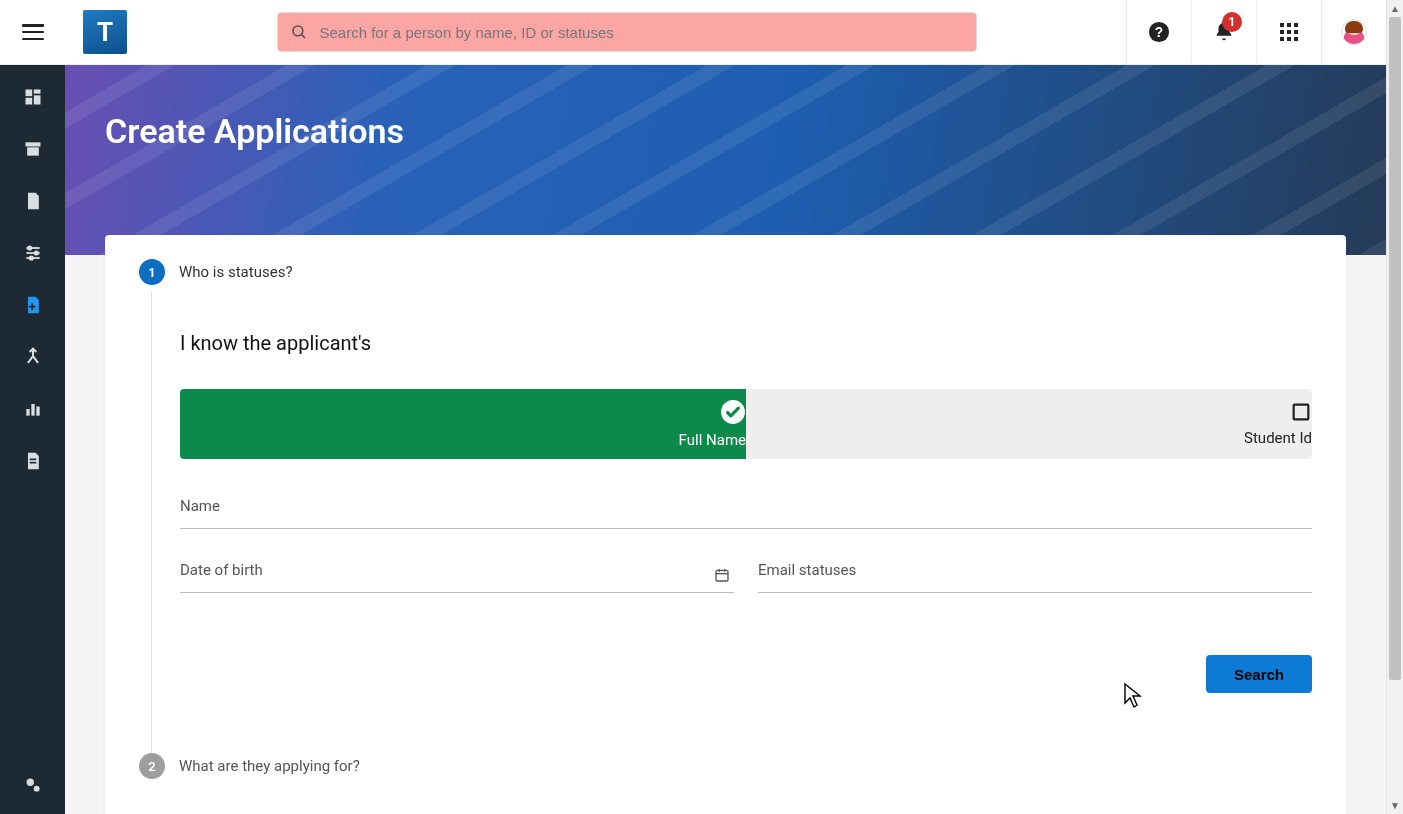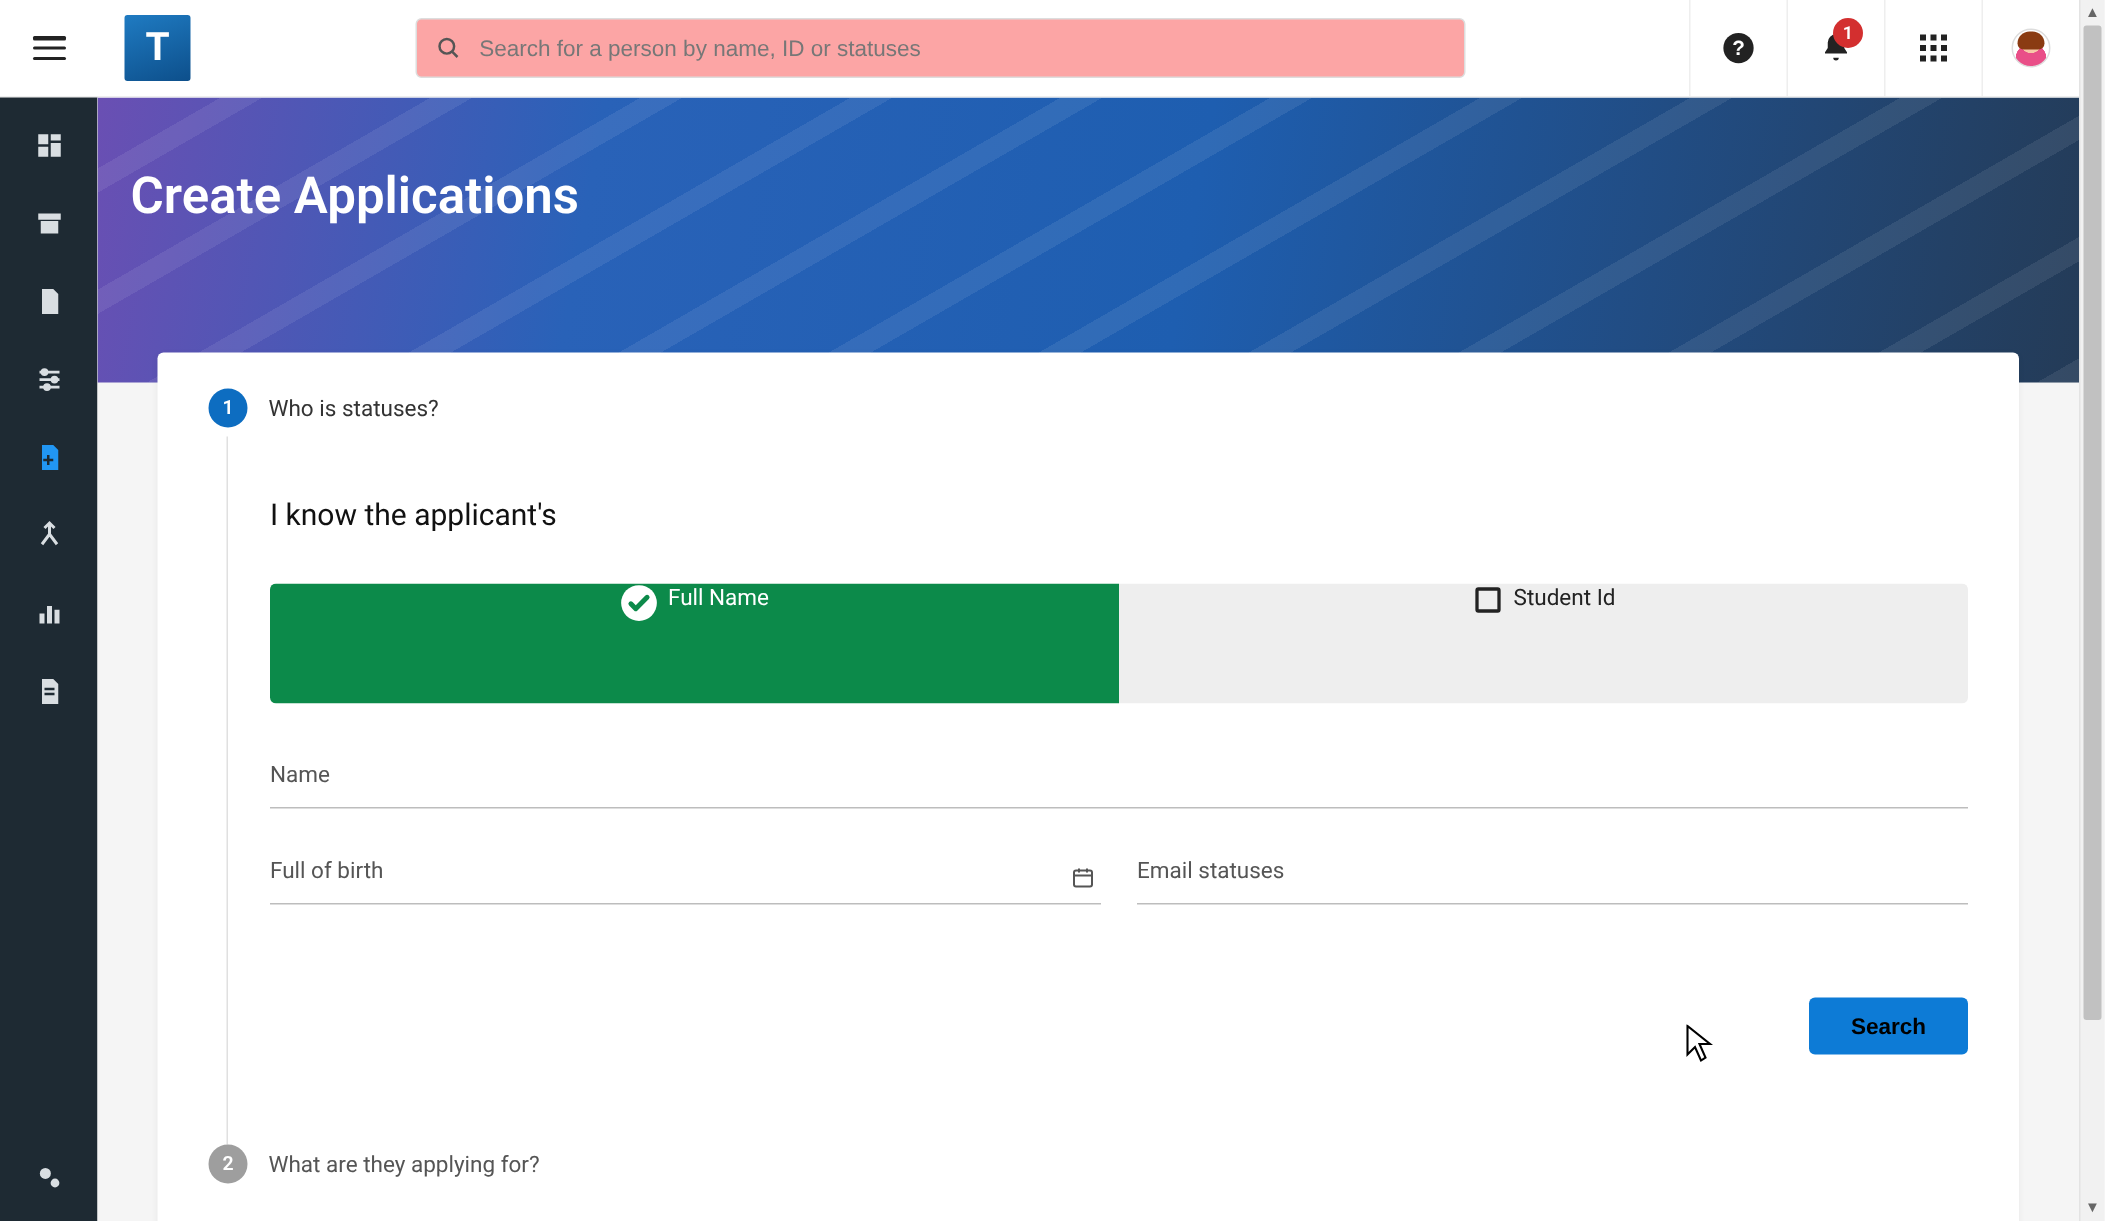--- a/index.html
+++ b/index.html
@@ -143,21 +143,21 @@
   }
   .banner::before {
     content:""; position:absolute; inset:0;
     background-image:
       repeating-linear-gradient(-30deg, rgba(255,255,255,0.08) 0 14px, transparent 14px 70px);
     mix-blend-mode: screen;
   }
   .banner h1 {
     position:relative;
     color:#fff; font-weight:600; font-size:34px;
-    padding:46px 0 0 22px;
+    padding:46px 0 0 40px;
   }
 
   .card {
     position:absolute; left:40px; right:40px; top:170px;
     background:#fff; border-radius:4px;
     box-shadow:0 1px 4px rgba(0,0,0,0.06);
     padding:24px 34px 60px 34px;
     min-height:620px;
   }
 
@@ -186,22 +186,22 @@
     font-size:20px; font-weight:400; color:#111;
     margin-bottom:34px;
   }
 
   .toggle-row {
     display:flex; width:100%;
     border-radius:4px; overflow:hidden;
     margin-bottom:40px;
   }
   .toggle {
-    flex:1; height:80px;
-    display:flex; align-items:flex-start; justify-content:center;
+    flex:1; height:70px;
+    display:flex; flex-direction:column; align-items:flex-end; justify-content:center;
     gap:6px; cursor:pointer;
     font-size:15px;
   }
   .toggle.selected { background:#0c8a4a; color:#fff; }
   .toggle.unselected { background:#eeeeee; color:#222; }
 
   .fields {
     display:flex; flex-direction:column; gap:34px;
   }
   .field-row { display:flex; gap:24px; }
@@ -423,21 +423,21 @@
 
               <div class="fields">
                 <div class="field-row">
                   <div class="field">
                     <label>Name</label>
                     <input type="text" style="">
                   </div>
                 </div>
                 <div class="field-row">
                   <div class="field">
-                    <label>Full of birth</label>
+                    <label>Date of birth</label>
                     <input type="text" style="">
                     <span class="suffix-icon">
                       <svg width="16" height="16" viewBox="0 0 24 24" fill="none" stroke="#555" stroke-width="2">
                           <rect x="3" y="5" width="18" height="16" rx="2"></rect>
                           <line x1="3" y1="10" x2="21" y2="10"></line>
                           <line x1="8" y1="3" x2="8" y2="7"></line>
                           <line x1="16" y1="3" x2="16" y2="7"></line>
                         </svg>
                     </span>
                   </div>

